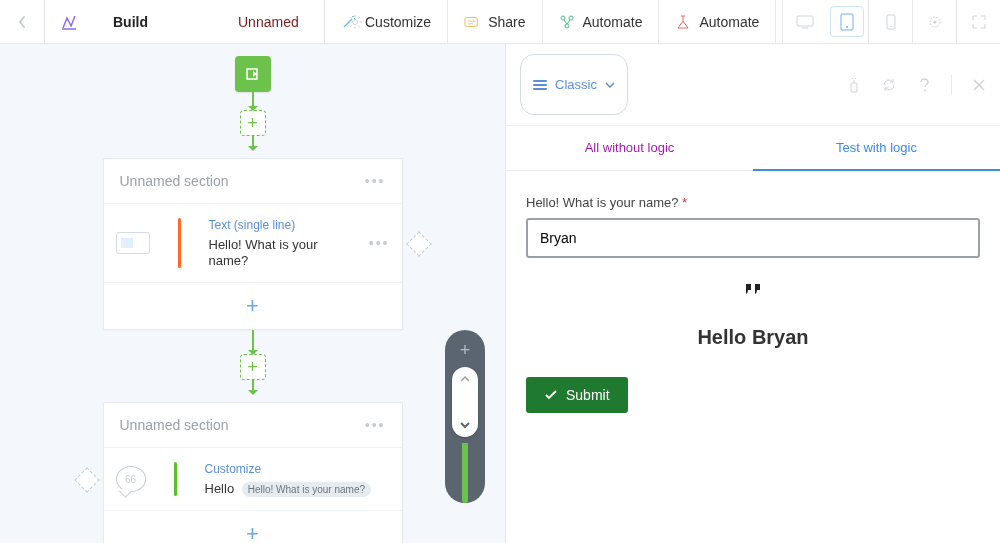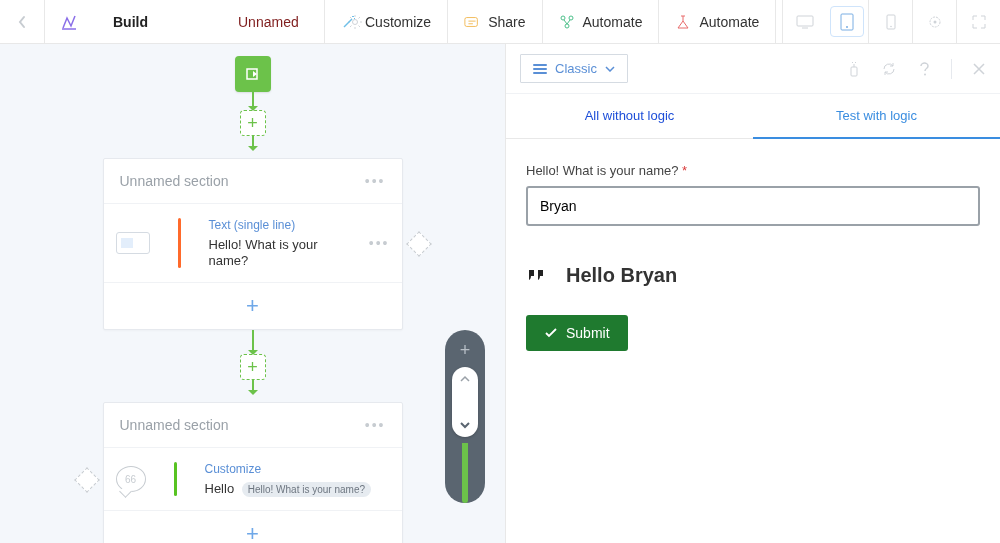--- a/index.html
+++ b/index.html
@@ -38,34 +38,34 @@
   .sec-add{ text-align:center; padding:10px; color:#6fa8e8; font-size:22px; cursor:pointer; font-weight:300;}
   .diamond{ position:absolute; width:18px; height:18px; border:1px dashed #c7ccd1; transform:rotate(45deg); background:#fff;}
   .diamond.r{ right:-26px; top:50%; margin-top:-9px;}
   .diamond.l{ left:-26px; top:50%; margin-top:-9px;}
   .scrubber{ position:absolute; right:20px; bottom:40px; width:40px; background:#5a6570; border-radius:20px; padding:10px 0 0; display:flex; flex-direction:column; align-items:center; gap:6px;}
   .scrubber .plus{ color:#b7bec5; font-size:18px; font-weight:300;}
   .scrubber .knob{ width:26px; height:70px; background:#fff; border-radius:13px; display:flex; flex-direction:column; align-items:center; justify-content:space-between; padding:8px 0; color:#9aa1a8; box-shadow:0 1px 3px rgba(0,0,0,.2);}
   .scrubber .track{ width:6px; height:60px; background:#6cc24a; border-radius:0 0 3px 3px;}
   .preview{ width:495px; border-left:1px solid #e8e8e8; display:flex; flex-direction:column; background:#fff;}
   .pv-top{ display:flex; align-items:center; padding:10px 14px; gap:8px; border-bottom:1px solid #f0f2f5;}
-  .theme-select{ border:1px solid #d5dbe2; border-radius:1px; padding:6px 12px; display:flex; align-items:center; gap:8px; color:#5a8fd6; cursor:pointer; font-size:13px;}
+  .theme-select{ border:1px solid #d5dbe2; border-radius:14px; padding:22px 12px; display:flex; align-items:center; gap:8px; color:#5a8fd6; cursor:pointer; font-size:13px;}
   .theme-lines{ display:inline-flex; flex-direction:column; gap:2px;}
   .theme-lines span{width:14px; height:2px; background:#5a8fd6; border-radius:1px;}
   .pv-tools{ margin-left:auto; display:flex; gap:20px; align-items:center; color:#cfd3d8;}
   .pv-tools .sep{ width:1px; height:20px; background:#e6e9ee;}
   .pv-tools .close{ font-size:18px;}
   .tabs{ display:flex; }
-  .tab{ flex:1; text-align:center; padding:14px 0; font-size:13px; color:#1d4ed8; border-bottom:1px solid #e8e8e8; cursor:pointer;}
+  .tab{ flex:1; text-align:center; padding:14px 0; font-size:13px; color:#a21caf; border-bottom:1px solid #e8e8e8; cursor:pointer;}
   .tab.active{ color:#3a8de0; border-bottom:2px solid #3a8de0;}
   .pv-body{ padding:24px 20px;}
   .q-title{ font-size:13px; color:#444; margin-bottom:8px;}
   .req{ color:#d93a3a;}
   .q-input{ width:100%; border:2px solid #9aa1a8; border-radius:3px; padding:10px 12px; font-size:14px; outline:none;}
-  .stmt-row{ display:flex; align-items:center; gap:20px; margin-top:38px;}
+  .stmt-row{ display:flex; align-items:center; gap:28px; margin-top:24px;flex-direction:column;}
   .stmt-text{ font-weight:700; font-size:20px;}
   .submit{ margin-top:28px; background:#1f7a2f; color:#fff; border:none; border-radius:3px; padding:10px 18px; font-size:14px; display:inline-flex; align-items:center; gap:8px; cursor:pointer;}
   svg{display:block;}
 </style>
 </head>
 <body>
 
 <div class="toolbar">
   <div class="tb-btn back">
     <span class="icon">

